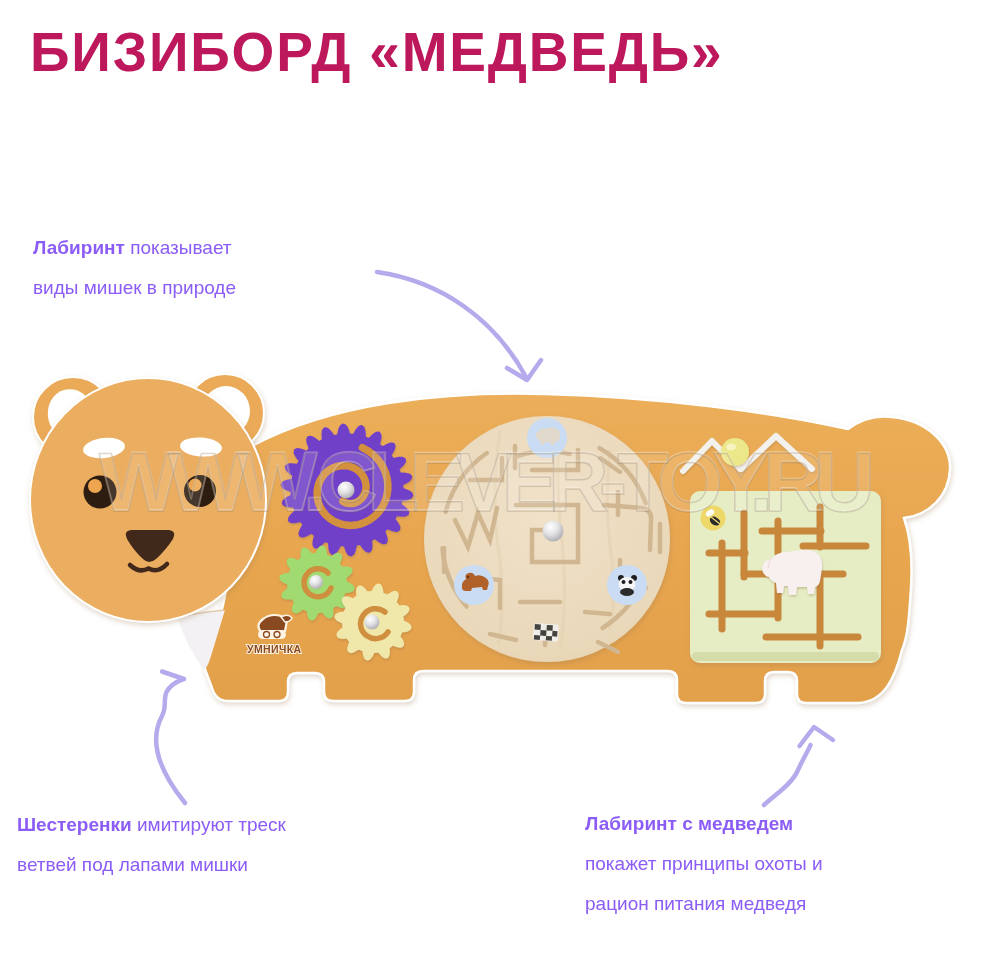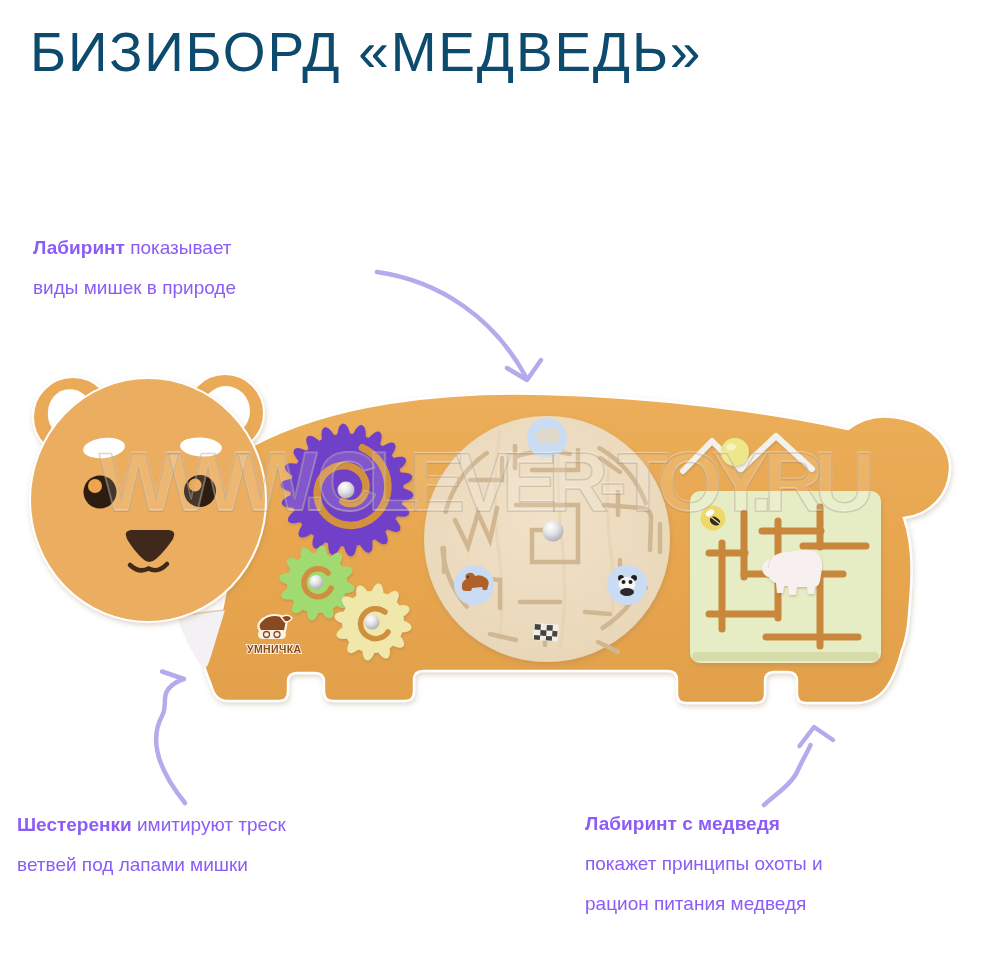--- a/index.html
+++ b/index.html
@@ -1,23 +1,23 @@
 <!DOCTYPE html>
 <html><head><meta charset="utf-8">
 <style>
 html,body{margin:0;padding:0;width:987px;height:960px;background:#ffffff;font-family:"Liberation Sans",sans-serif;overflow:hidden;position:relative}
 .abs{position:absolute}
-#title{left:30px;top:25px;font-size:55px;font-weight:normal;color:#0c4a6e;line-height:1;letter-spacing:1.8px;white-space:nowrap}
+#title{left:30px;top:25px;font-size:55px;font-weight:bold;color:#be185d;line-height:1;letter-spacing:1.8px;white-space:nowrap}
 .note{font-size:19px;color:#8b5cf6;line-height:40px;white-space:nowrap}
 </style></head>
 <body>
 <div class="abs" id="title">БИЗИБОРД «МЕДВЕДЬ»</div>
 <div class="abs note" style="left:33px;top:228px"><b>Лабиринт</b> показывает<br>виды мишек в природе</div>
 <div class="abs note" style="left:17px;top:805px"><b>Шестеренки</b> имитируют треск<br>ветвей под лапами мишки</div>
-<div class="abs note" style="left:585px;top:804px"><b>Лабиринт с медведя</b><br>покажет принципы охоты и<br>рацион питания медведя</div>
+<div class="abs note" style="left:585px;top:804px"><b>Лабиринт с медведем</b><br>покажет принципы охоты и<br>рацион питания медведя</div>
 <svg class="abs" style="left:0;top:0" width="987" height="960" viewBox="0 0 987 960">
 <defs>
 <radialGradient id="pin" cx="0.38" cy="0.3" r="0.9">
  <stop offset="0" stop-color="#ffffff"></stop>
         <stop offset="0.4" stop-color="#e3e3e6"></stop>
  <stop offset="0.75" stop-color="#b5b5ba"></stop>
         <stop offset="1" stop-color="#87878d"></stop>
 </radialGradient>
 <radialGradient id="wood" cx="0.48" cy="0.4" r="0.8">
  <stop offset="0" stop-color="#f0e1c8"></stop>

